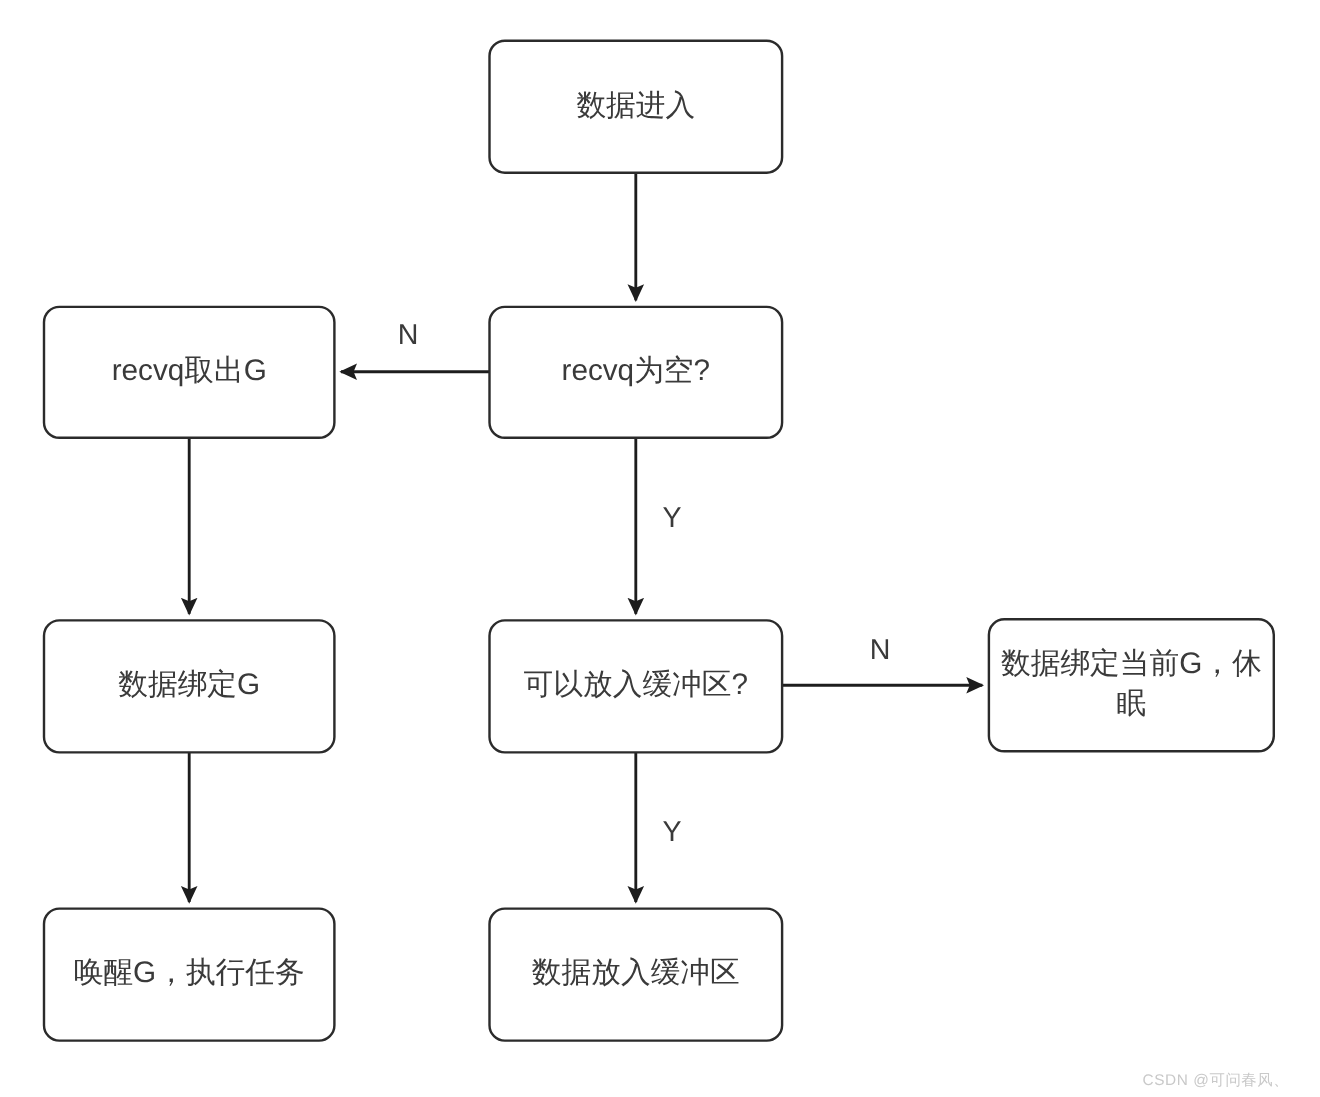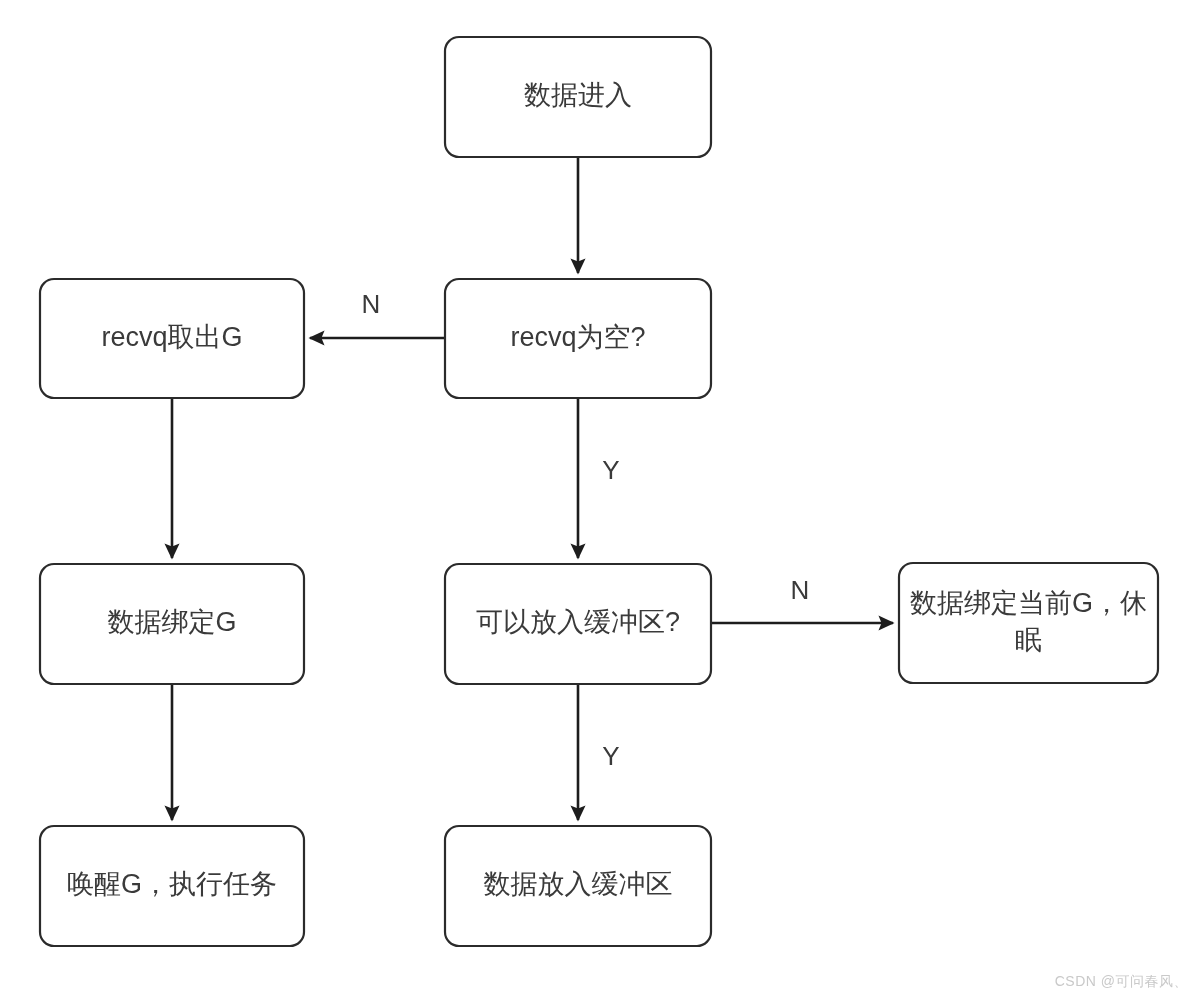--- a/index.html
+++ b/index.html
@@ -43,21 +43,21 @@
   }
   .edge-label {
     fill: #3a3a3a;
     font-family: "Liberation Sans", "DejaVu Sans", sans-serif;
     font-size: 26px;
     text-anchor: middle;
     dominant-baseline: middle;
   }
   .watermark-text {
     position: absolute;
-    right: 12px;
+    right: 28px;
     bottom: 6px;
     font-family: "Liberation Sans", "DejaVu Sans", sans-serif;
     font-size: 14px;
     color: #c9c9c9;
     letter-spacing: 0.5px;
     user-select: none;
   }
 </style>
 </head>
 <body>

